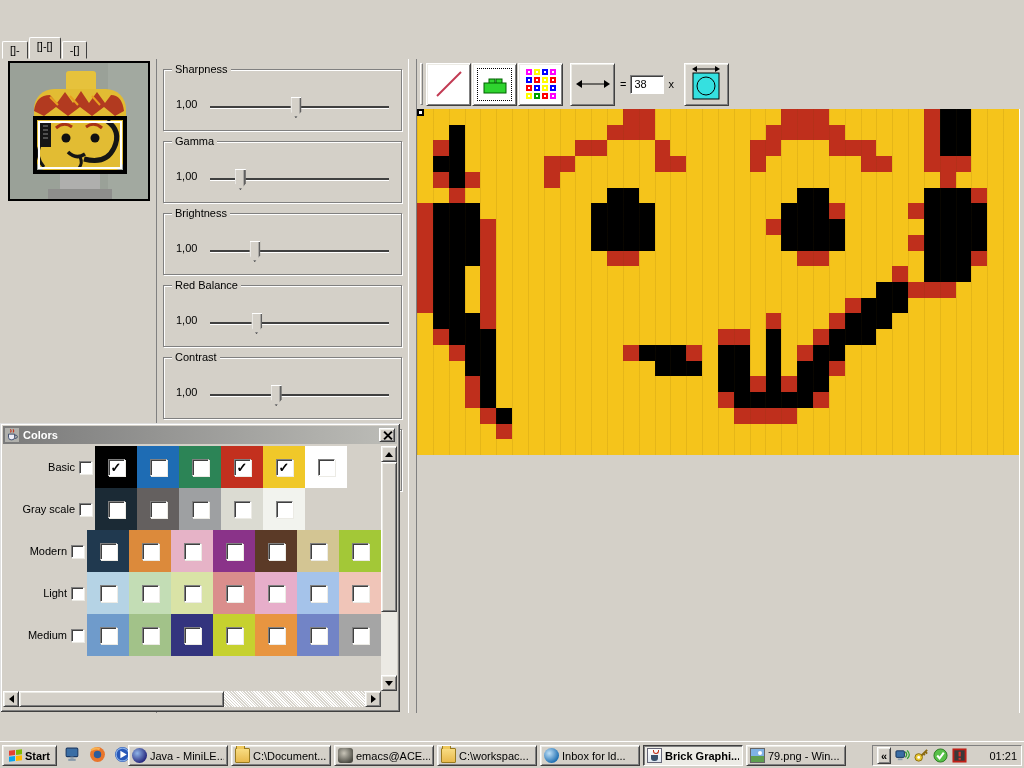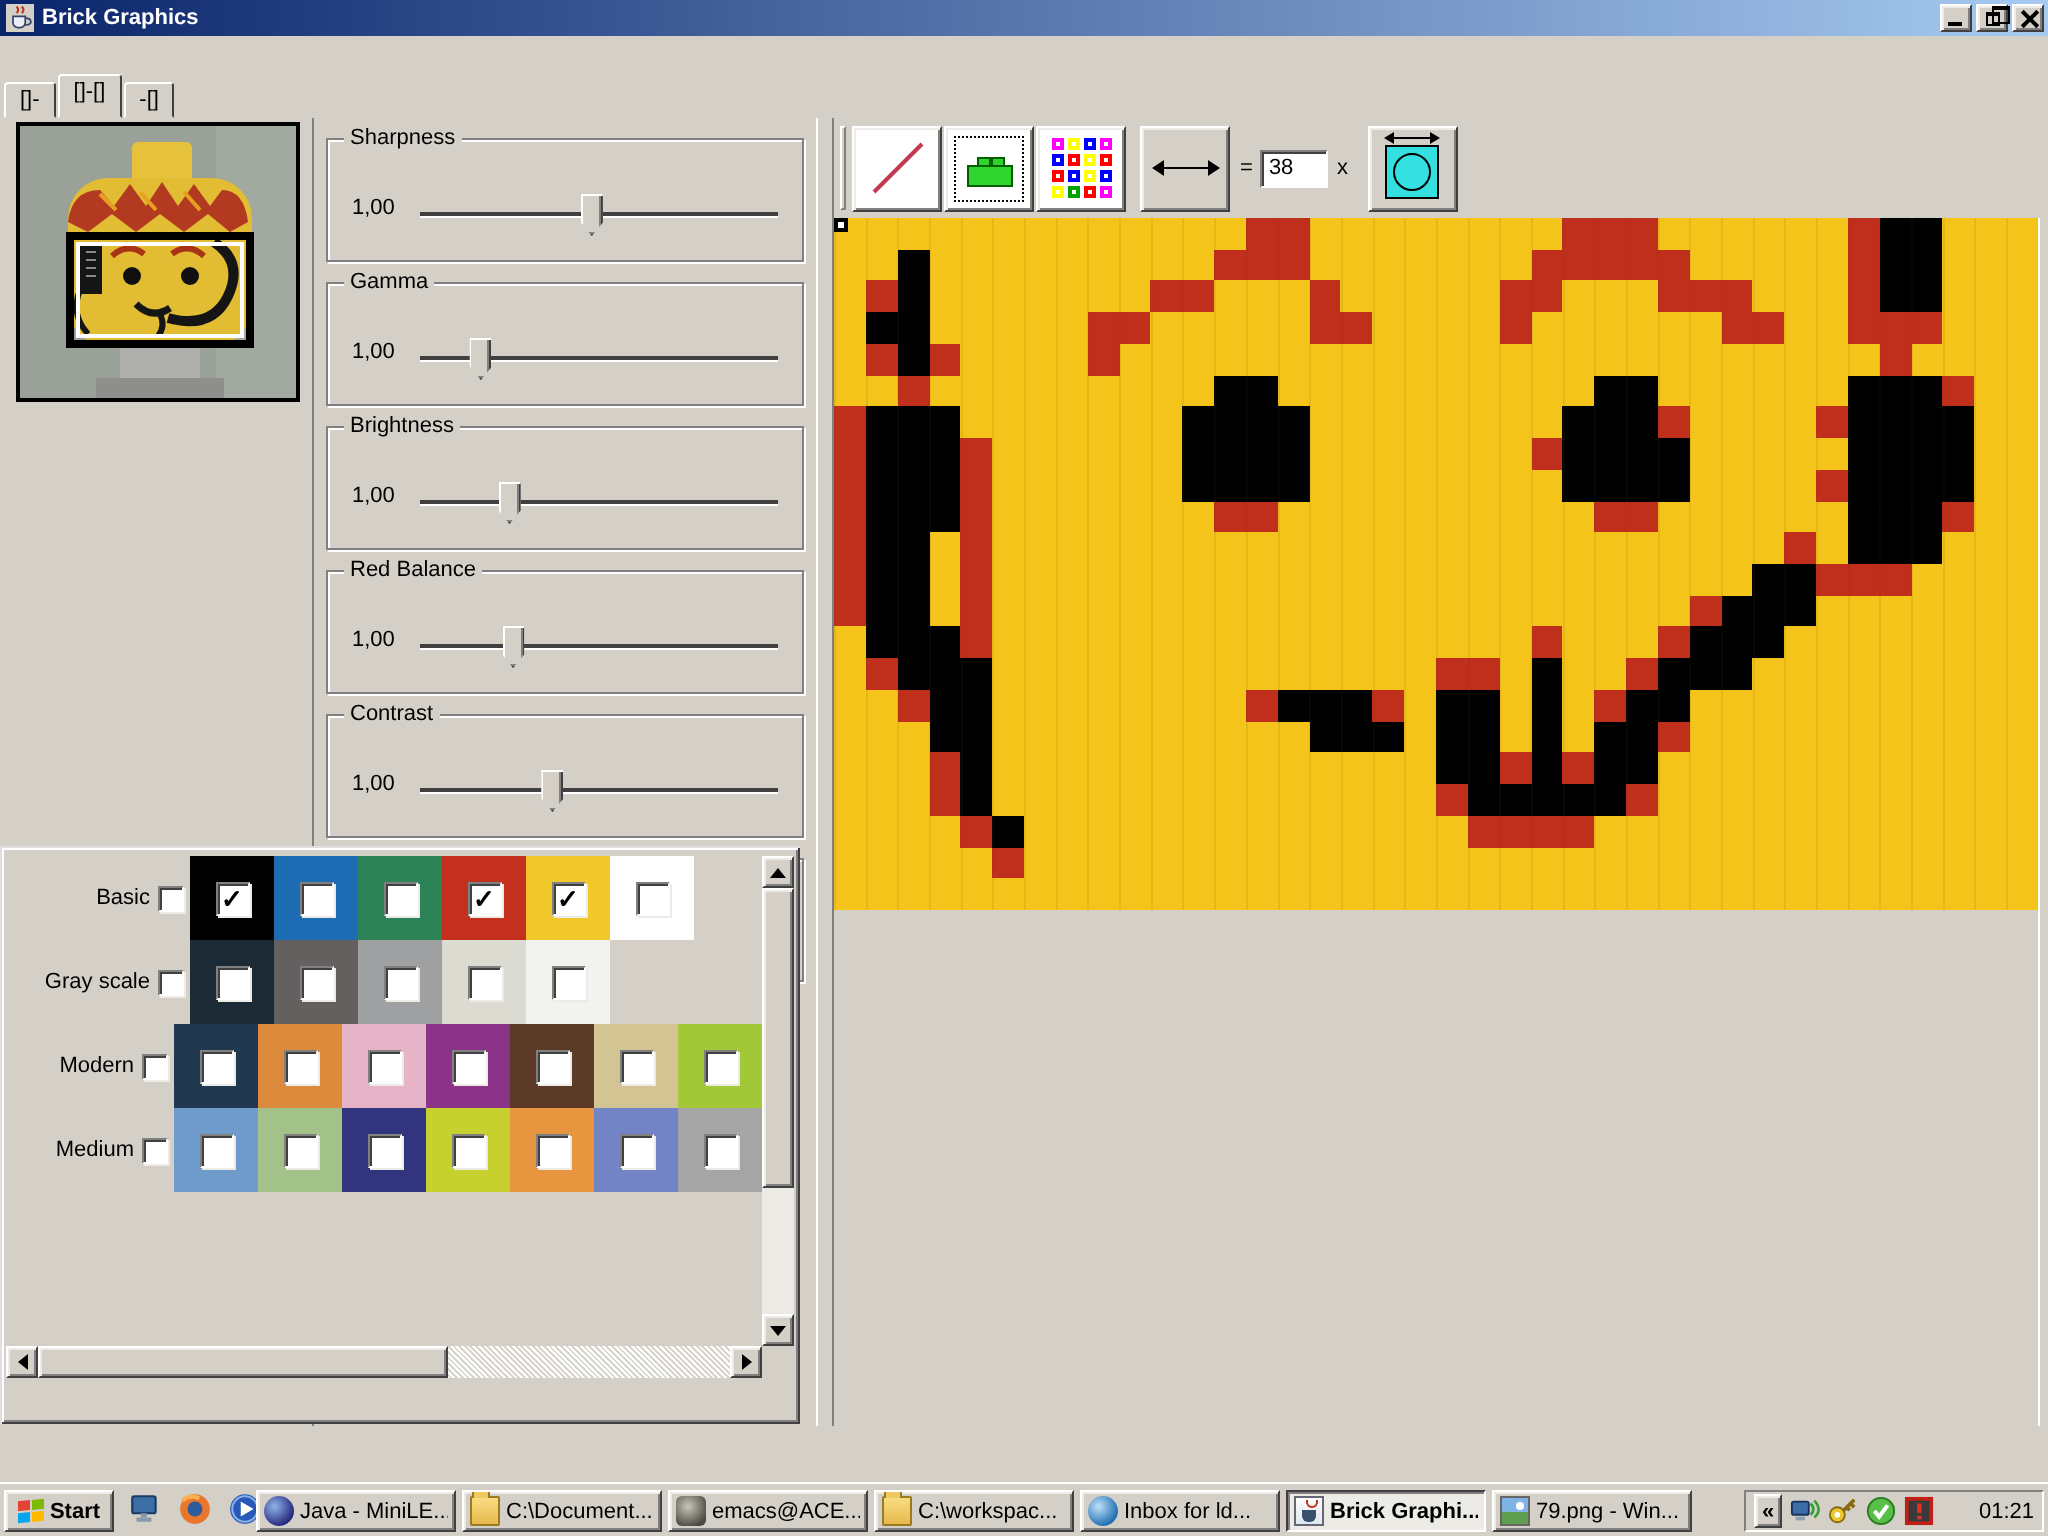--- a/index.html
+++ b/index.html
@@ -131,40 +131,20 @@
   .tray-icon { width:15px; height:15px; }
   .clock { margin-left:auto; }
 
   svg { display:block; }
 </style>
 </head>
 <body>
 
 <div class="screen">
 
-  <div class="titlebar">
-    <svg class="app-icon" viewBox="0 0 16 16">
-      <rect width="16" height="16" fill="#D4D0C8"></rect>
-      <path d="M4,7 h7 v3.5 a3,3 0 0 1 -3,3 h-1 a3,3 0 0 1 -3,-3 z" fill="#EDEDF8" stroke="#334466" stroke-width="1"></path>
-      <path d="M11,8 q3.2,0 3.2,2 q0,2 -3.2,2" fill="none" stroke="#334466" stroke-width="1"></path>
-      <path d="M6,1.5 q2,1.8 0,3.6 M9,1.5 q2,1.8 0,3.6" stroke="#C03018" fill="none" stroke-width="1.2"></path>
-    </svg>
-    <span class="title-text">Brick Graphics</span>
-    <div class="win-btns">
-      <div class="win-btn bevel-out">
-          <span class="glyph-min"></span>
-        </div>
-      <div class="win-btn bevel-out">
-          <span class="glyph-restore"></span>
-        </div>
-      <div class="win-btn bevel-out">
-          <span class="glyph-x"></span>
-        </div>
-    </div>
-  </div>
 
 
   <div class="tabbar">
     <span class="tab">[]-</span>
     <span class="tab active">[]-[]</span>
     <span class="tab">-[]</span>
   </div>
 
   <div class="main">
 
@@ -1136,20 +1116,32 @@
           <div class="px" style="background: rgb(245, 196, 27);"></div>
           <div class="px" style="background: rgb(245, 196, 27);"></div>
           <div class="px" style="background: rgb(245, 196, 27);"></div>
           <div class="px" style="background: rgb(245, 196, 27);"></div>
         </div>
       <div class="corner-handle" style="top:50px;"></div>
     </div>
   </div>
 
   <div class="colors-dialog">
+    <div class="dlg-titlebar">
+      <svg class="app-icon" viewBox="0 0 16 16">
+        <rect width="16" height="16" fill="#B0B0AC"></rect>
+        <path d="M4,7 h7 v3.5 a3,3 0 0 1 -3,3 h-1 a3,3 0 0 1 -3,-3 z" fill="#EDEDF8" stroke="#334466" stroke-width="1"></path>
+        <path d="M11,8 q3.2,0 3.2,2 q0,2 -3.2,2" fill="none" stroke="#334466" stroke-width="1"></path>
+        <path d="M6,1.5 q2,1.8 0,3.6 M9,1.5 q2,1.8 0,3.6" stroke="#C03018" fill="none" stroke-width="1.2"></path>
+      </svg>
+      <span class="dlg-title">Colors</span>
+      <div class="dlg-close win-btn bevel-out">
+          <span class="glyph-x"></span>
+        </div>
+    </div>
     <div class="dlg-body">
       <div class="color-rows">
           <div class="color-row">
             <div class="row-label-cell">
               <span class="row-label">Basic</span>
               <span class="cb row-cb"></span>
             </div>
             <div class="swatches">
               <div class="swatch" style="background: rgb(0, 0, 0);">
                 <span class="cb sw-cb checked"></span>
@@ -1212,20 +1204,49 @@
               <div class="swatch" style="background: rgb(138, 51, 137);">
                 <span class="cb sw-cb"></span>
               </div>
               <div class="swatch" style="background: rgb(91, 58, 39);">
                 <span class="cb sw-cb"></span>
               </div>
               <div class="swatch" style="background: rgb(211, 197, 147);">
                 <span class="cb sw-cb"></span>
               </div>
               <div class="swatch" style="background: rgb(163, 200, 55);">
+                <span class="cb sw-cb"></span>
+              </div>
+            </div>
+          </div>
+          <div class="color-row">
+            <div class="row-label-cell">
+              <span class="row-label">Light</span>
+              <span class="cb row-cb"></span>
+            </div>
+            <div class="swatches">
+              <div class="swatch" style="background: rgb(181, 211, 229);">
+                <span class="cb sw-cb"></span>
+              </div>
+              <div class="swatch" style="background: rgb(195, 221, 181);">
+                <span class="cb sw-cb"></span>
+              </div>
+              <div class="swatch" style="background: rgb(217, 227, 166);">
+                <span class="cb sw-cb"></span>
+              </div>
+              <div class="swatch" style="background: rgb(218, 142, 140);">
+                <span class="cb sw-cb"></span>
+              </div>
+              <div class="swatch" style="background: rgb(231, 174, 202);">
+                <span class="cb sw-cb"></span>
+              </div>
+              <div class="swatch" style="background: rgb(165, 195, 234);">
+                <span class="cb sw-cb"></span>
+              </div>
+              <div class="swatch" style="background: rgb(240, 197, 184);">
                 <span class="cb sw-cb"></span>
               </div>
             </div>
           </div>
           <div class="color-row">
             <div class="row-label-cell">
               <span class="row-label">Medium</span>
               <span class="cb row-cb"></span>
             </div>
             <div class="swatches">

